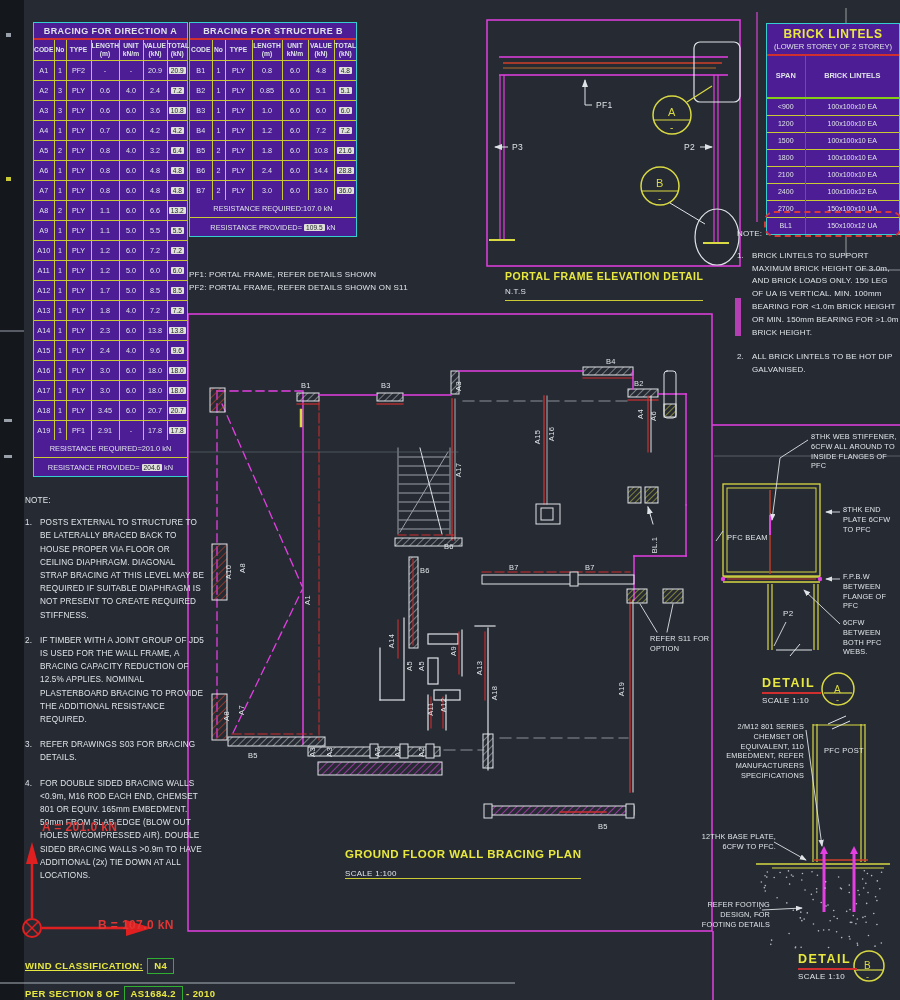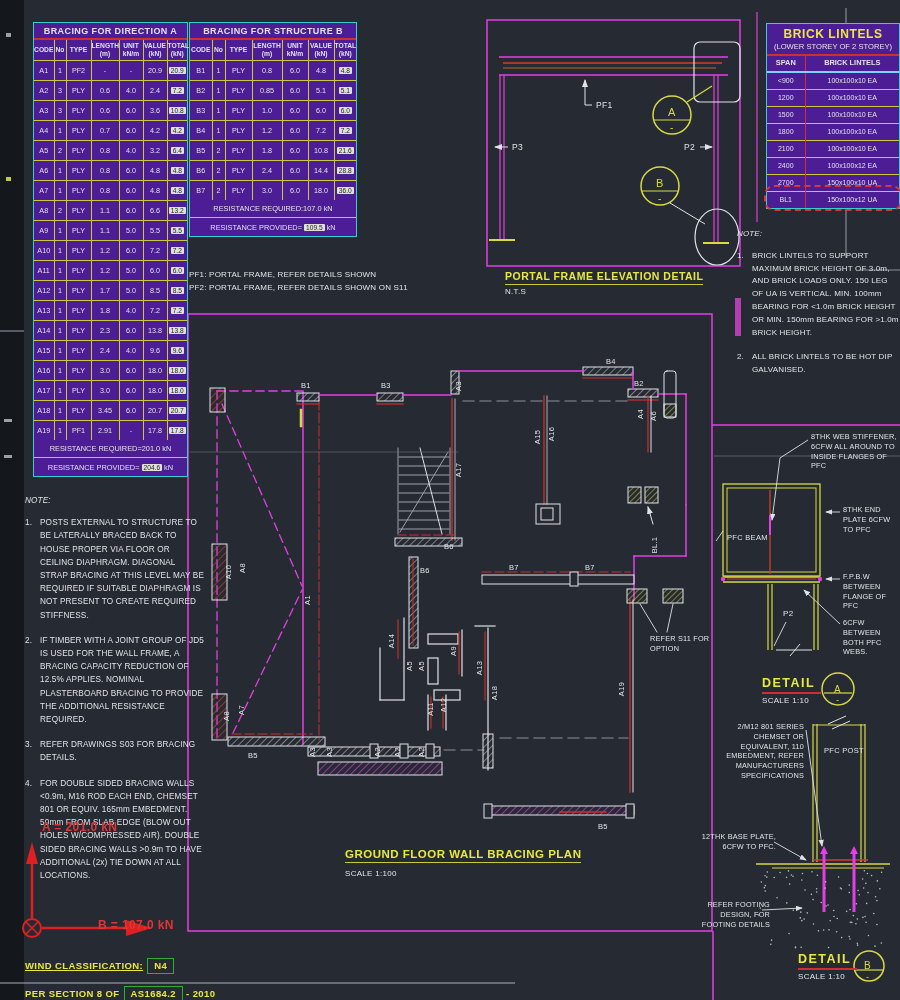--- a/index.html
+++ b/index.html
@@ -18,33 +18,33 @@
   .tbl td{font-size:7.2px;color:#dfe3e8;text-align:center;border-left:1px solid #caca35;
           border-top:1px solid #caca35;height:19px;padding:0;}
   .tbl th:first-child,.tbl td:first-child{border-left:none;}
   .tbl tr:first-child td{border-top:none;}
   .tbl .hl{background:#e0e0da;color:#20242a;font-size:6.6px;padding:0 2px;border-radius:1px;}
   .tbl .foot1 td{border-top:2px solid #cf2f2f;border-left:none;border-bottom:1px solid #caca35;
                  font-size:7.4px;height:17px;}
   .tbl .foot2 td{border-top:none;border-left:none;font-size:7.4px;height:18px;}
   .bl td{height:16px;font-size:7px;}
   .bl td+td,.bl th+th{border-left:1px solid #cf2f2f;}
-  .bl th{border-bottom:2px solid #7dd3fc;font-size:7.4px;padding:3px 0;}
+  .bl th{border-bottom:2px solid #84cc16;font-size:7.4px;padding:16px 0;}
   .cloud{position:absolute;left:-3px;right:-3px;bottom:-3px;height:22px;
          border:2px dashed #d83838;border-radius:10px;pointer-events:none;}
   
   .notes{position:absolute;font-size:8.2px;line-height:13.2px;letter-spacing:.15px;color:#dfe3e8;}
-  .notes .hd{margin-bottom:9px;font-style:italic;}
+  .notes .hd{margin-bottom:9px;}
   .note-item{display:flex;margin-bottom:12px;}
   .note-item .n{width:15px;flex:0 0 15px;}
   .note-item .txt{flex:1;}
   .pfnotes{position:absolute;font-size:8px;line-height:13px;color:#dfe3e8;letter-spacing:.2px;}
   
   .dwg-title{position:absolute;color:#e8e83f;font-weight:bold;letter-spacing:.5px;
-             border-bottom:1.5px solid #caca35;padding-bottom:2px;}
+             border-bottom:1.5px solid #caca35;padding-bottom:18px;}
   .scale{position:absolute;color:#dfe3e8;font-size:8px;letter-spacing:.3px;}
   .callout{position:absolute;font-size:7.3px;line-height:9.8px;color:#dfe3e8;letter-spacing:.2px;}
   .right{text-align:right;}
   .detail-title{position:absolute;color:#e8e83f;font-weight:bold;font-size:12.5px;letter-spacing:1.5px;
                 border-bottom:2px solid #cf2f2f;padding:0 6px 2px 0;}
   .red-label{position:absolute;color:#e03535;font-size:12px;font-weight:bold;letter-spacing:.4px;}
   .yellow-label{position:absolute;color:#e8e83f;font-size:9.5px;font-weight:bold;letter-spacing:.4px;
                 text-decoration:underline;}
   .green-box{display:inline-block;border:1.5px solid #2fae2f;color:#e8e83f;font-weight:bold;
              padding:1px 6px 2px;margin-left:4px;text-decoration:none;}

